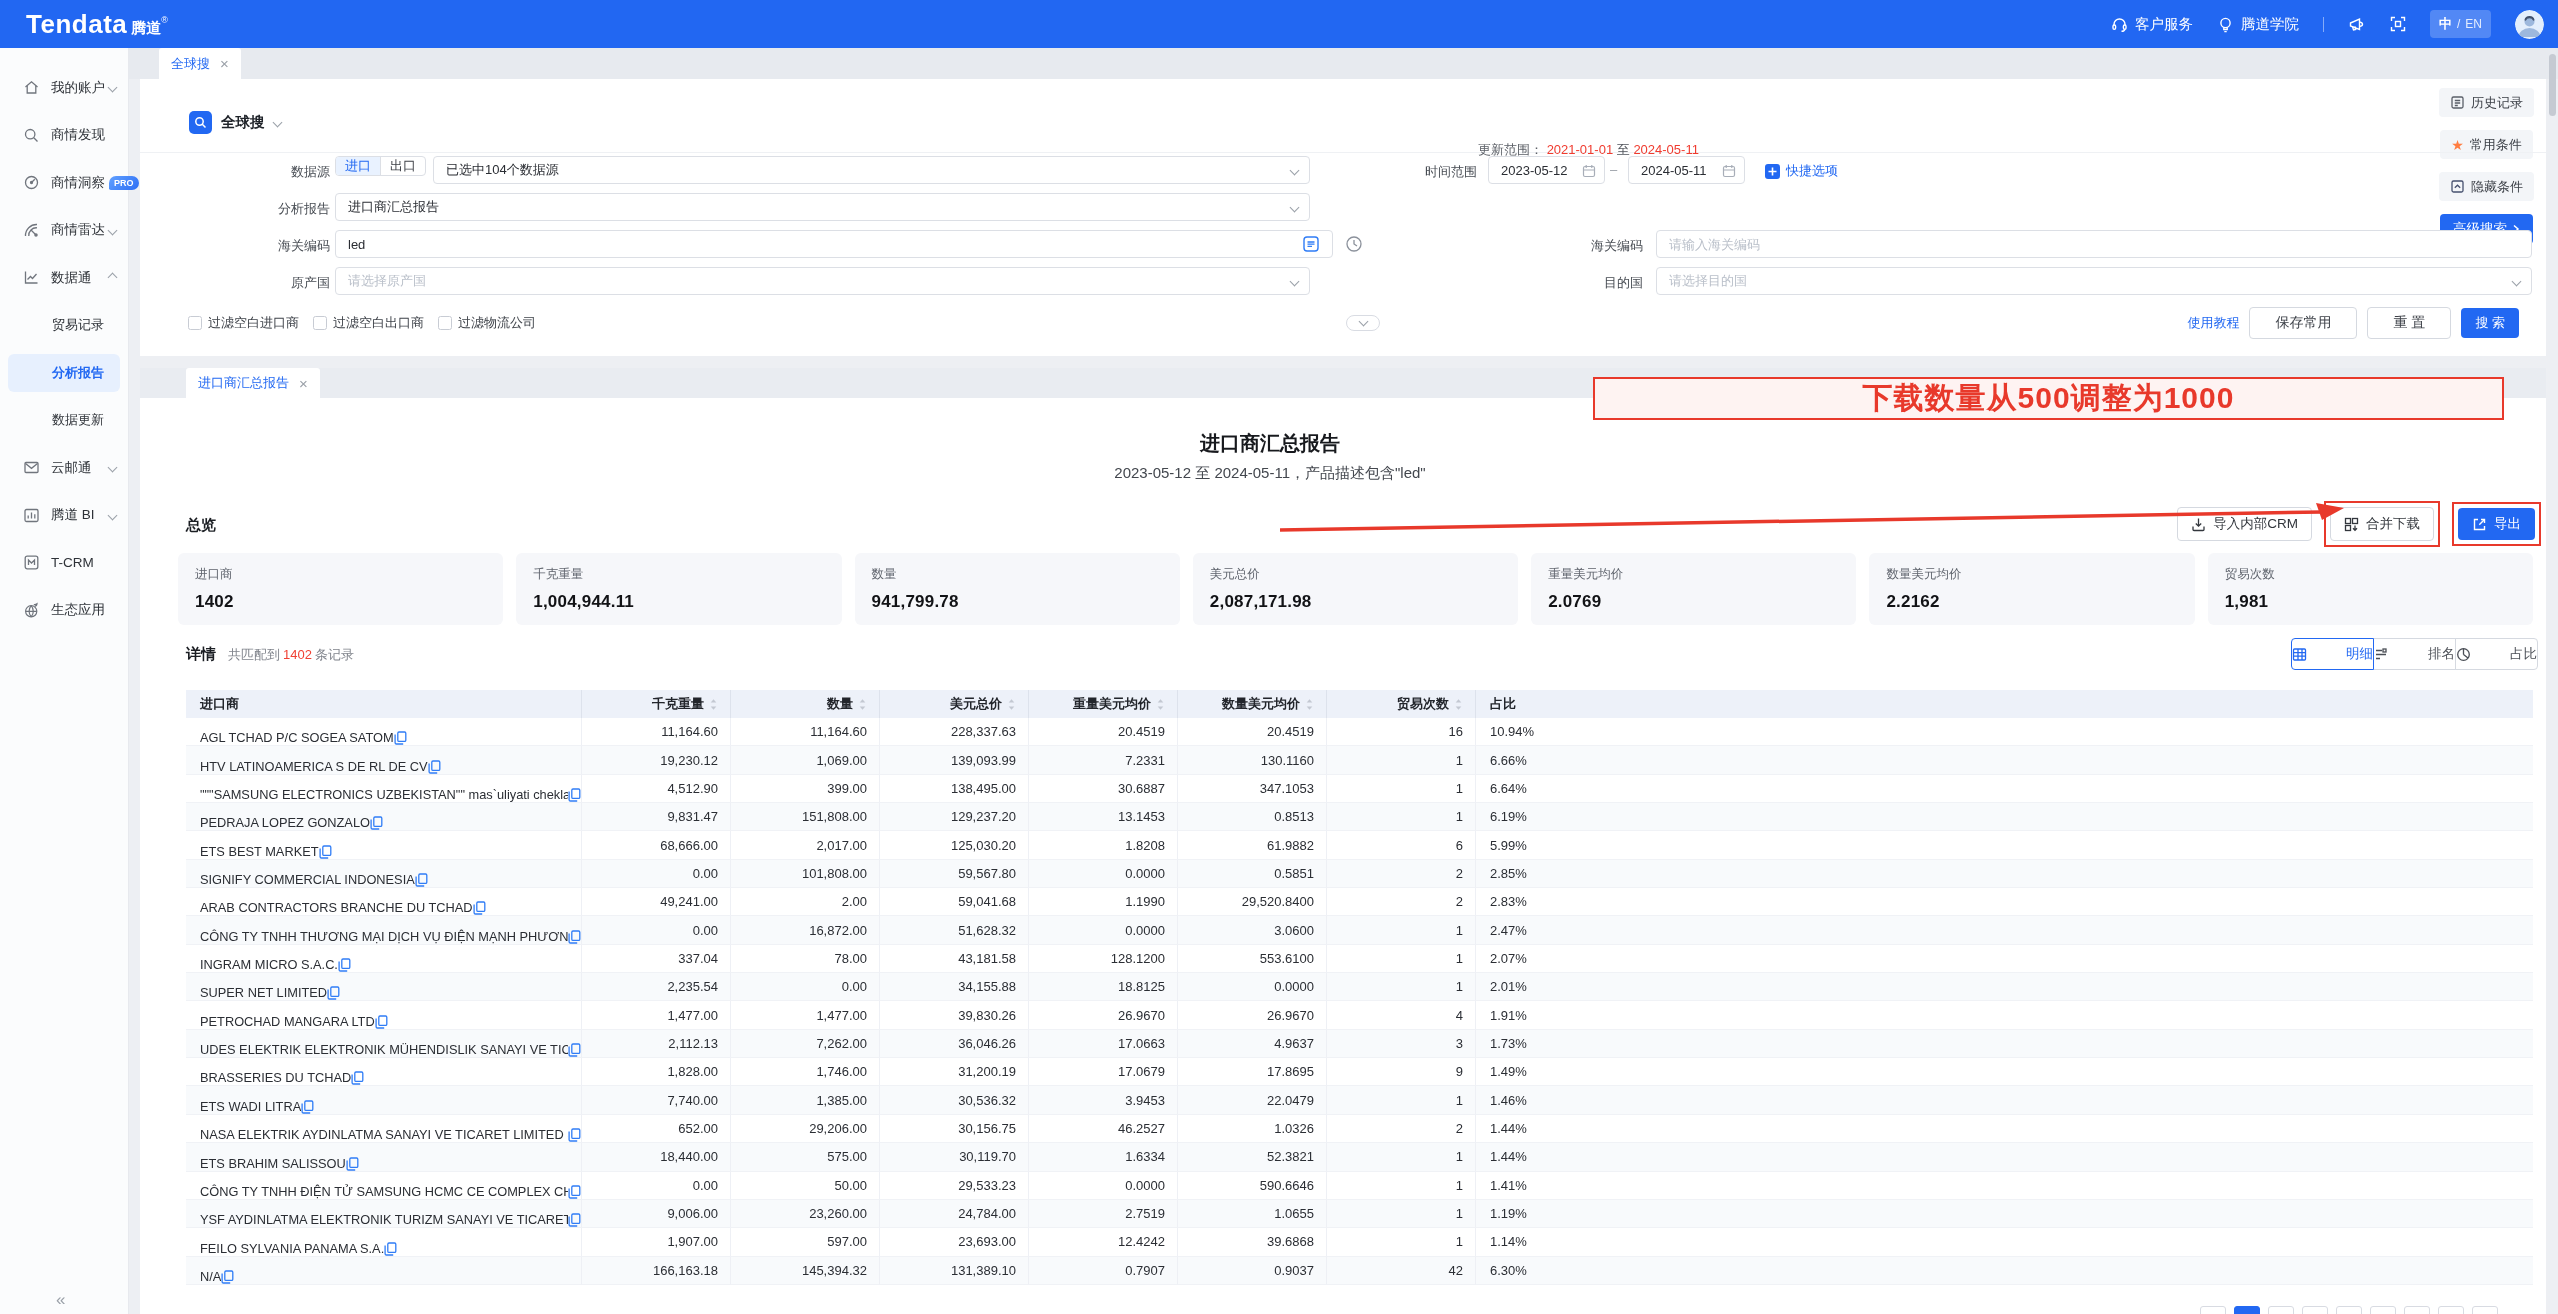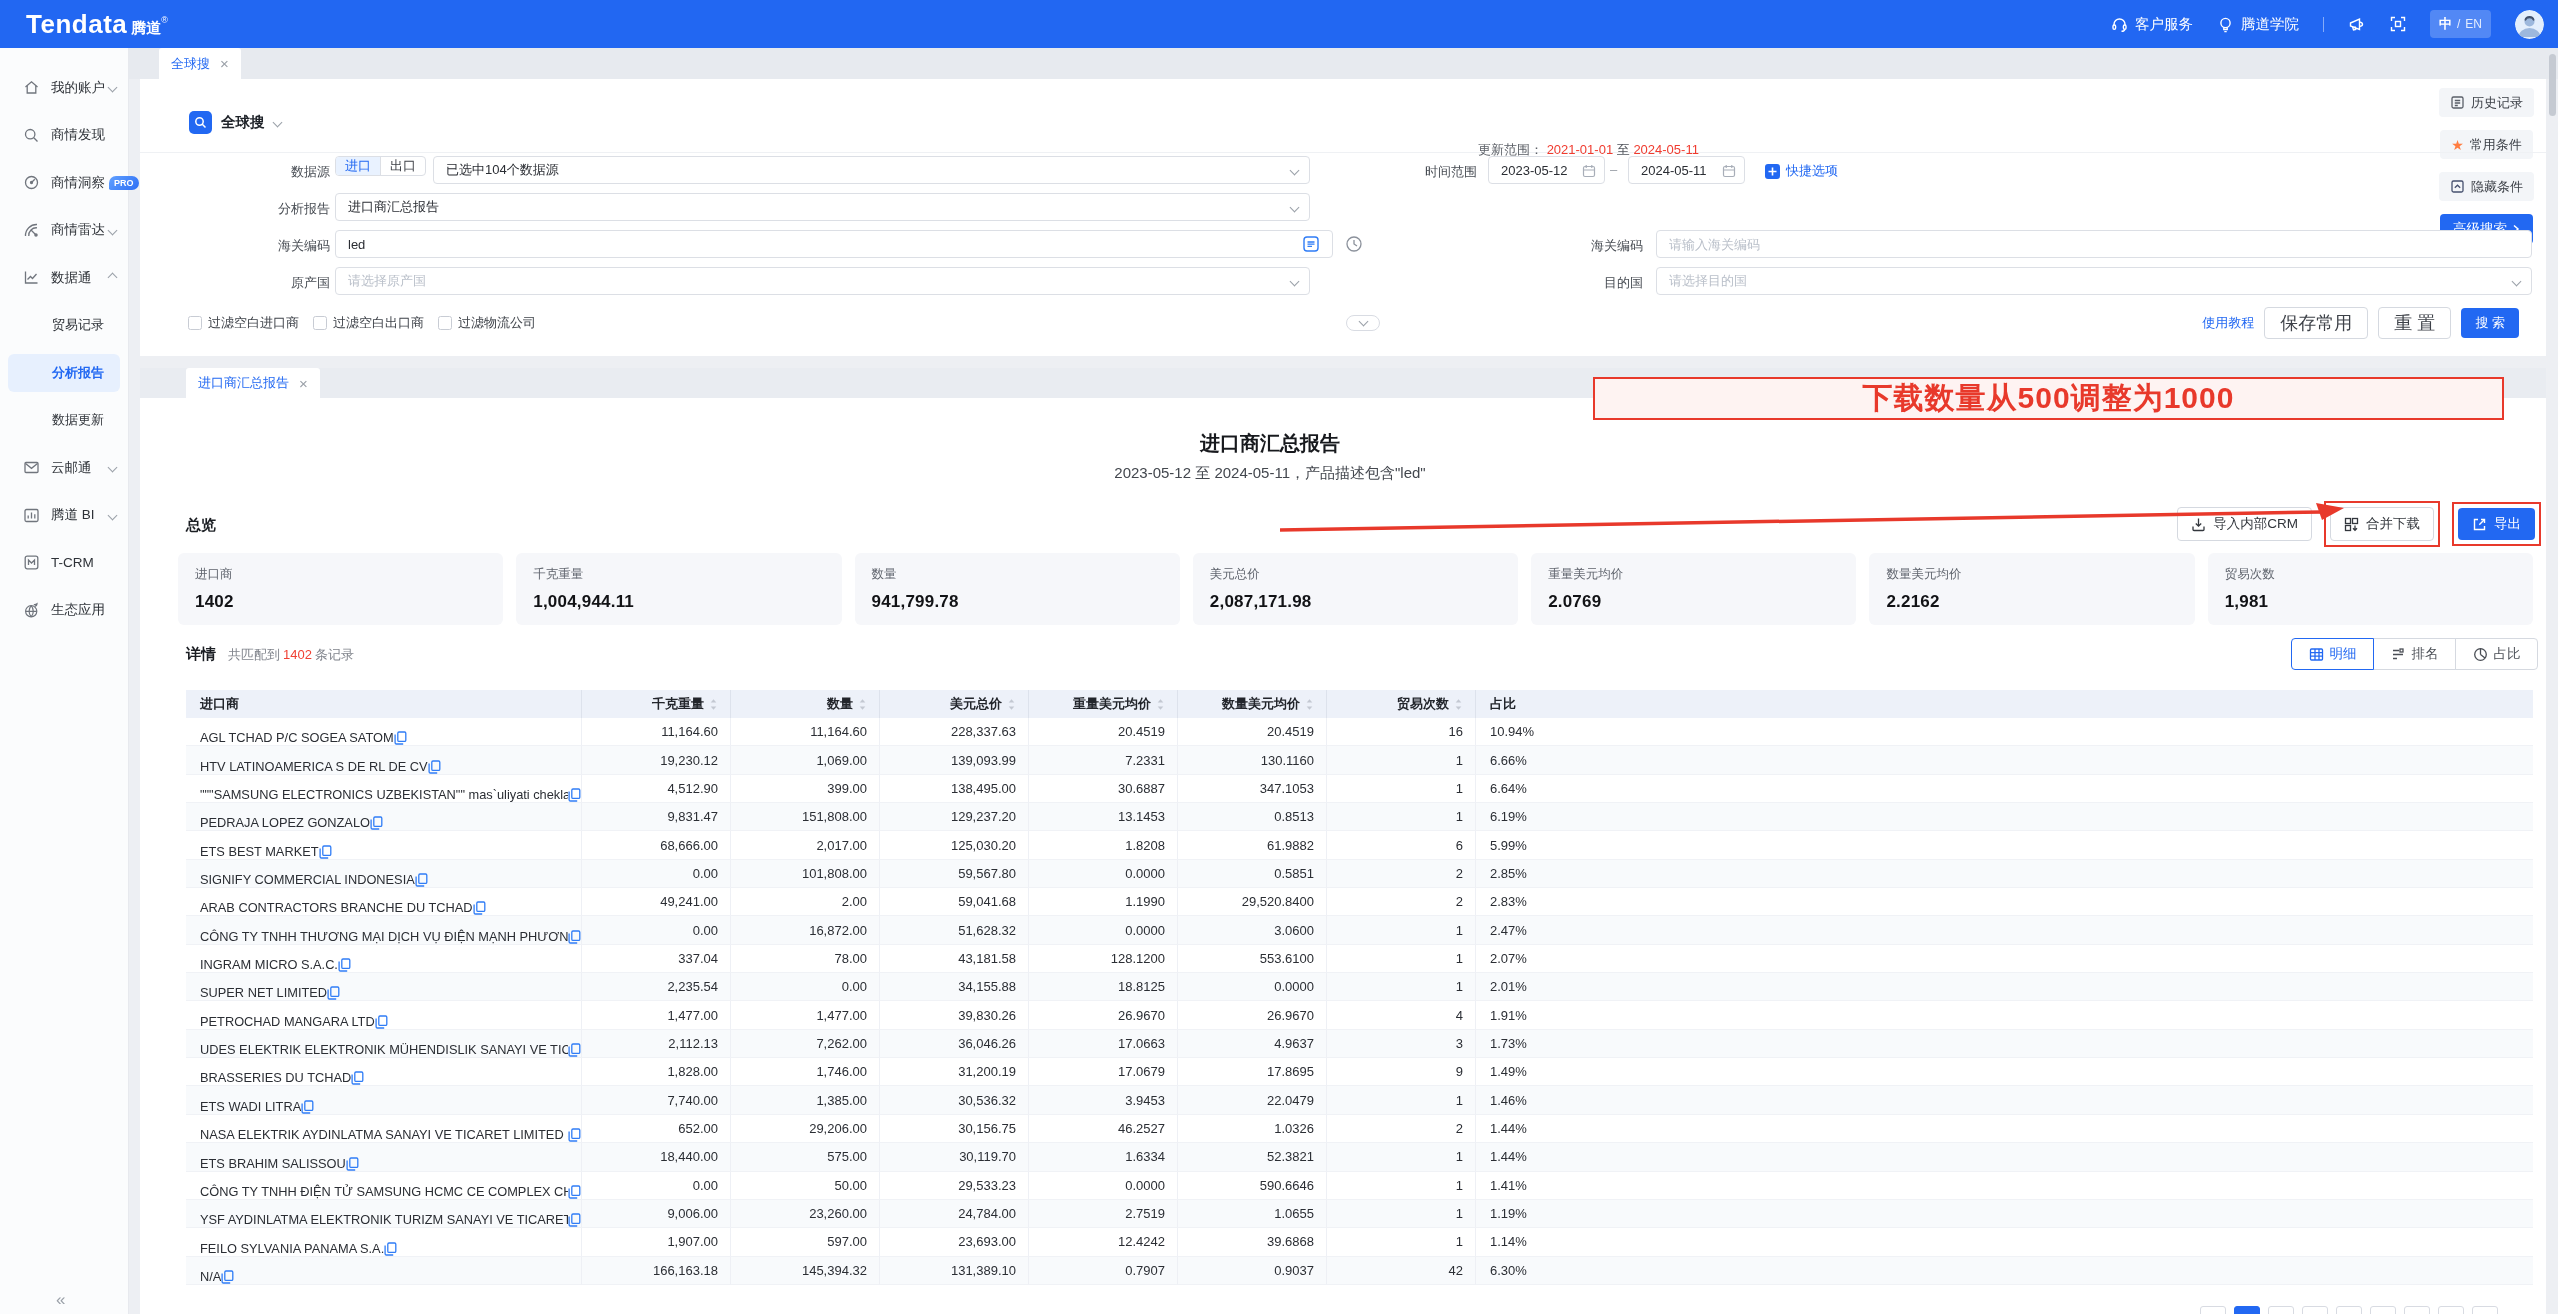--- a/index.html
+++ b/index.html
@@ -61,41 +61,41 @@
   .upd-label{color:#5c6067;}
   .upd-red{color:#f03b2f;}
   .upd-mid{color:#50545b;}
   .quick{position:absolute;left:1625px;top:83px;display:flex;align-items:center;gap:6px;color:#2268f2;font-size:13px;cursor:pointer;}
   .cb-row{position:absolute;left:48px;top:230px;height:28px;display:flex;align-items:center;gap:14px;font-size:13px;color:#3f434a;}
   .cb{display:flex;align-items:center;cursor:pointer;}
   .cbbox{width:14px;height:14px;border:1px solid #c8ccd4;border-radius:2.5px;background:#fff;margin-right:6px;box-sizing:border-box;}
   .more-pill{position:absolute;left:1206px;top:236px;width:34px;height:16px;border:1px solid #d9dce3;border-radius:9px;display:flex;align-items:center;justify-content:center;cursor:pointer;box-sizing:border-box;}
   .fp-actions{position:absolute;right:27px;top:229px;height:30px;display:flex;gap:10px;align-items:center;}
   .link-blue{color:#2268f2;font-size:13px;cursor:pointer;white-space:nowrap;}
-  .btn{height:30px;border:1px solid #d5d9e0;border-radius:4px;background:#fff;padding:0 15px;font-size:18px;color:#3d4148;display:flex;align-items:center;cursor:pointer;white-space:nowrap;}
+  .btn{height:30px;border:1px solid #d5d9e0;border-radius:4px;background:#fff;padding:0 25px;font-size:14px;color:#3d4148;display:flex;align-items:center;cursor:pointer;white-space:nowrap;}
   .btn-primary{height:30px;background:#2268f2;border-radius:4px;border:none;color:#fff;padding:0 14px;font-size:13px;display:flex;align-items:center;cursor:pointer;white-space:nowrap;}
   
   .report{position:absolute;left:140px;top:398px;width:2406px;height:916px;background:#fff;z-index:2;}
   .rep-title{position:absolute;top:32px;left:0;width:2260px;text-align:center;font-size:20px;font-weight:bold;color:#17191d;}
   .rep-sub{position:absolute;top:66px;left:0;width:2260px;text-align:center;font-size:15px;color:#43474e;}
   .overview-label{position:absolute;left:46px;top:118px;font-size:15px;font-weight:bold;color:#1b1e23;}
   .rep-actions{position:absolute;right:5px;top:103px;display:flex;align-items:center;gap:12px;z-index:3;}
   .red-box{border:2px solid #e8392b;padding:4px;display:flex;background:#fff;}
   .white-btn{height:32px;border:1px solid #d5d9e0;border-radius:4px;background:#fff;display:flex;align-items:center;gap:7px;padding:0 13px;font-size:13.5px;color:#33373d;cursor:pointer;white-space:nowrap;}
   .blue-btn{height:32px;background:#2268f2;border-radius:4px;color:#fff;display:flex;align-items:center;gap:7px;padding:0 14px;font-size:13.5px;cursor:pointer;white-space:nowrap;}
   .stats{position:absolute;left:38px;top:155px;right:13px;display:flex;gap:13px;}
   .stat-card{flex:1;height:72px;background:#f6f7fa;border-radius:6px;padding:13px 17px;box-sizing:border-box;}
   .stat-label{font-size:12.5px;color:#5f646d;}
   .stat-value{font-size:17px;font-weight:bold;color:#121316;margin-top:9px;letter-spacing:.2px;}
   .detail-row{position:absolute;left:46px;top:247px;display:flex;align-items:baseline;gap:12px;}
   .detail-label{font-size:15px;font-weight:bold;color:#1b1e23;}
   .match{font-size:13px;color:#80848c;}
   .match b{color:#f04134;font-weight:normal;margin:0 3px;}
   .views{position:absolute;right:8px;top:240px;display:flex;}
-  .view-btn{height:32px;min-width:83px;box-sizing:border-box;border:1px solid #d5d9e0;background:#fff;display:flex;align-items:center;justify-content:center;gap:6px;font-size:13.5px;color:#4a4e55;cursor:pointer;margin-left:-1px;}
+  .view-btn{height:32px;min-width:83px;box-sizing:border-box;border:1px solid #d5d9e0;background:#fff;display:flex;align-items:center;justify-content:space-between;gap:6px;font-size:13.5px;color:#4a4e55;cursor:pointer;margin-left:-1px;}
   .view-btn:first-child{border-radius:4px 0 0 4px;margin-left:0;}
   .view-btn:last-child{border-radius:0 4px 4px 0;}
   .view-btn.active{border-color:#2268f2;color:#2268f2;position:relative;z-index:1;}
   
   .tablewrap{position:absolute;left:46px;top:292px;width:2347px;}
   .trow{display:grid;grid-template-columns:396px 149px 149px 149px 149px 149px 149px 1fr;}
   .th{height:28px;background:#edf1f9;font-size:13px;font-weight:bold;color:#22252b;display:flex;align-items:center;border-right:1px solid #dde2ec;box-sizing:border-box;}
   .trow .th:last-child{border-right:none;}
   .td{height:28.35px;font-size:13px;color:#2b2e34;display:flex;align-items:center;border-bottom:1px solid #f0f2f6;border-right:1px solid #eef0f5;box-sizing:border-box;background:#fff;overflow:hidden;}
   .trow .td:last-child{border-right:none;}

